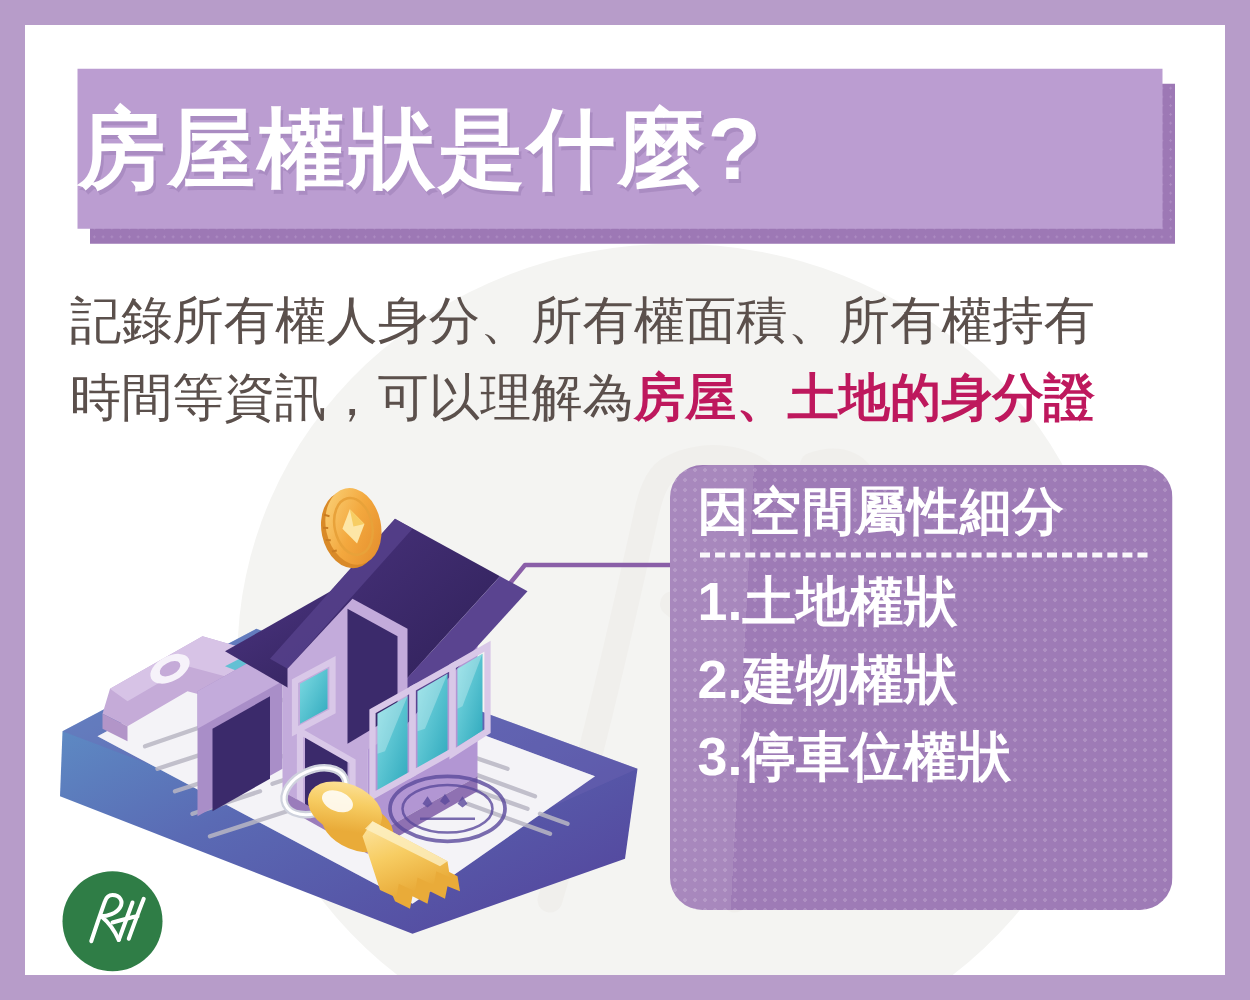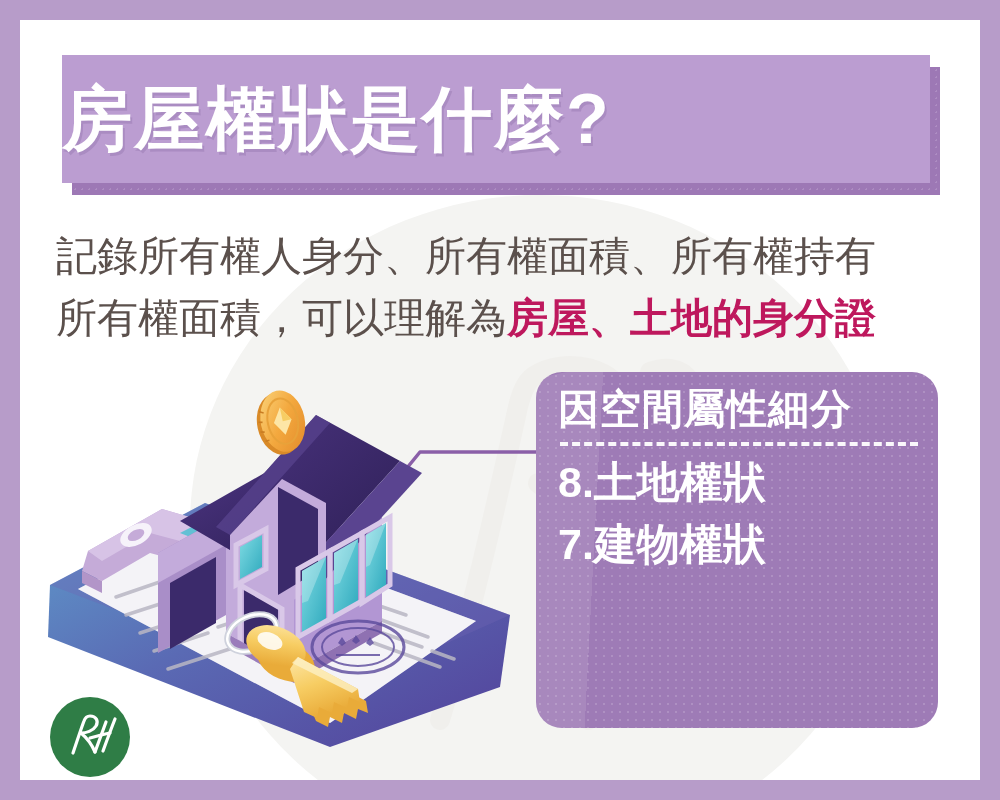--- a/index.html
+++ b/index.html
@@ -224,21 +224,21 @@
 
     <div class="banner-wrap">
       <div class="banner-shadow"></div>
       <div class="banner-main">
         <div class="banner-title">房屋權狀是什麼?</div>
       </div>
     </div>
 
     <div class="body-copy">
       <div>記錄所有權人身分、所有權面積、所有權持有</div>
-      <div><span>所有權面積，可以理解為</span><span class="hl">房屋、土地的身分證</span></div>
+      <div><span>時間等資訊，可以理解為</span><span class="hl">房屋、土地的身分證</span></div>
     </div>
 
     <div class="illustration">
       <svg viewBox="0 0 500 380" xmlns="http://www.w3.org/2000/svg">
         <defs>
           <linearGradient id="boardG" x1="0" y1="0" x2="1" y2="1">
             <stop offset="0" stop-color="#5f9ccc"></stop>
             <stop offset="0.45" stop-color="#5a6ab4"></stop>
             <stop offset="1" stop-color="#53419a"></stop>
           </linearGradient>
@@ -383,22 +383,23 @@
         </g>
       </svg>
     </div>
 
     <div class="panel">
       <div class="panel-sheen"></div>
       <div class="panel-content">
         <div class="panel-heading">因空間屬性細分</div>
         <div class="panel-divider"></div>
         <ul class="panel-list">
-          <li>8.土地權狀</li>
-          <li>7.建物權狀</li>
+          <li>1.土地權狀</li>
+          <li>2.建物權狀</li>
+          <li>3.停車位權狀</li>
         </ul>
       </div>
     </div>
 
     <div class="logo">
       <svg viewBox="0 0 84 84" xmlns="http://www.w3.org/2000/svg">
         <circle cx="42" cy="42" r="40" fill="#2f7d46"></circle>
         <g fill="none" stroke="#ffffff" stroke-width="3.2" stroke-linecap="round" stroke-linejoin="round">
           <path d="M25 58 C29 46 33 34 36 26 C37 23 39 21 42 21 C48 21 51 26 48 31 C45 36 38 38 33 38 C39 43 44 50 47 57"></path>
           <path d="M47 57 C51 46 55 35 58 27"></path>

